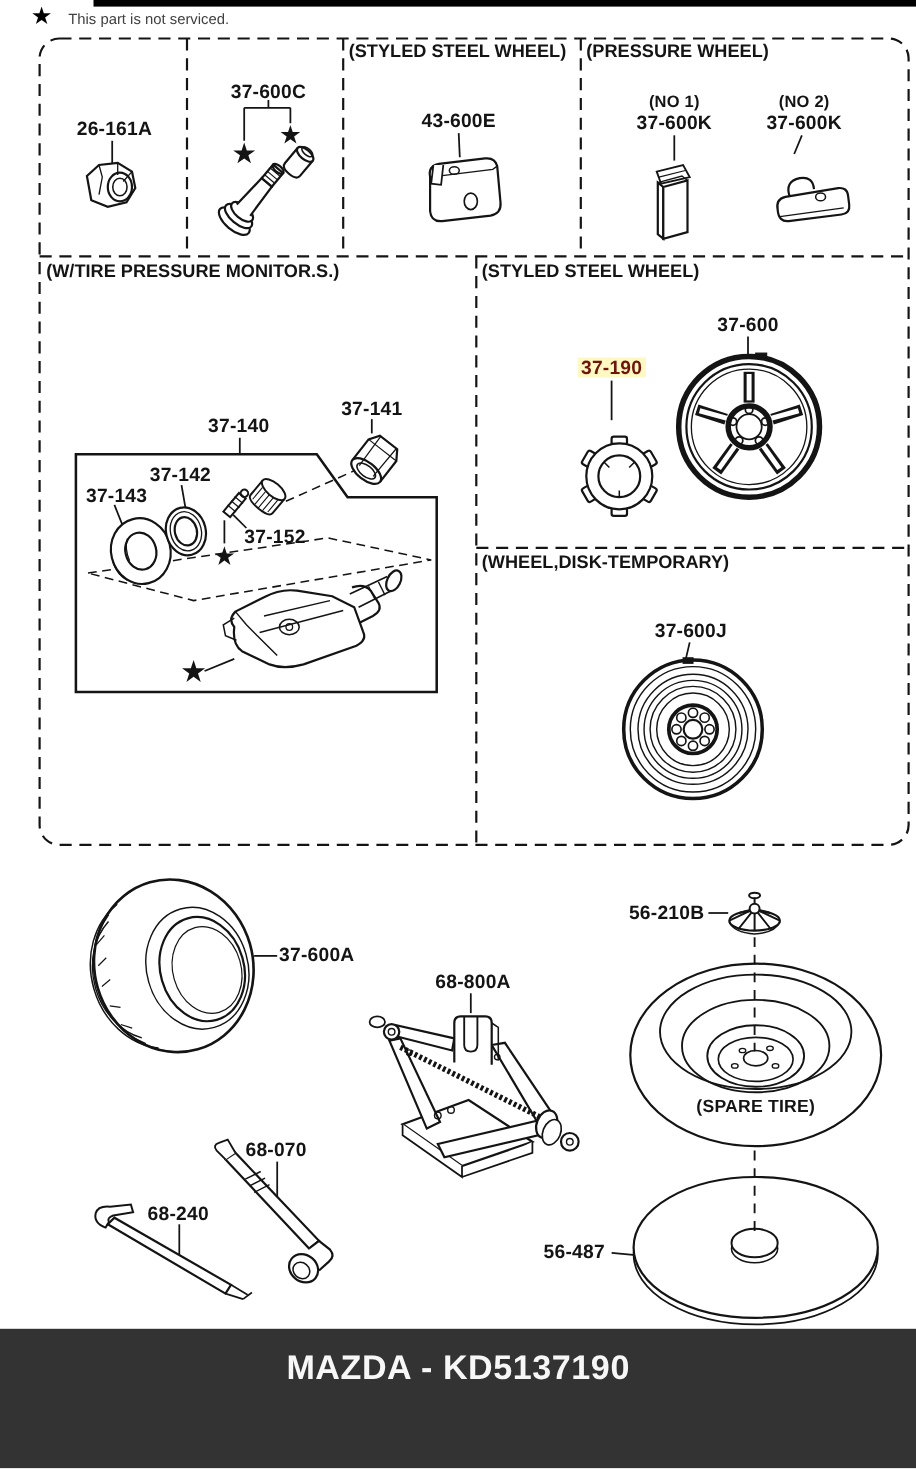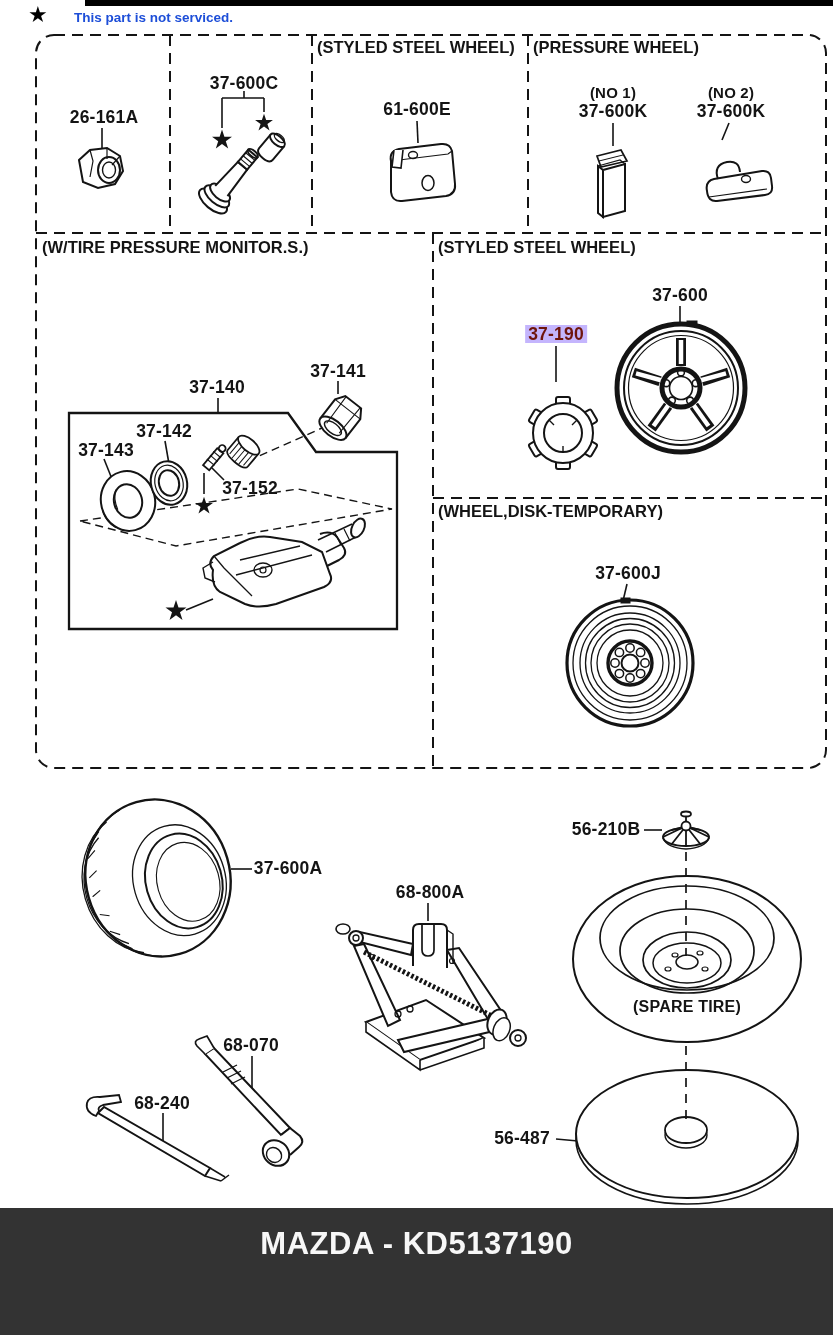--- a/index.html
+++ b/index.html
@@ -6,22 +6,22 @@
   .stage{position:relative;width:833px;height:1335px;background:#ffffff;
          font-family:"Liberation Sans",sans-serif;overflow:hidden;}
   .topstrip{position:absolute;left:85px;top:0;width:748px;height:6px;background:#000;}
   svg{position:absolute;left:0;top:0;}
   .lbl{position:absolute;transform:translateX(-50%);font-size:17.5px;font-weight:bold;
        color:#141414;white-space:nowrap;letter-spacing:0.2px;line-height:1.05;}
   .lbl.small{font-size:15px;}
   .lbl.cap{font-size:16px;}
   .title{position:absolute;font-size:16.5px;font-weight:bold;color:#141414;white-space:nowrap;}
   .legend-star{position:absolute;left:28px;top:4px;font-size:22px;color:#000;line-height:1;}
-  .legend-text{position:absolute;left:74px;top:10px;font-size:13.5px;font-weight:bold;color:#1d4ed8;}
-  .hl{background:#c4b5fd;color:#6e150c;padding:0 3px;}
+  .legend-text{position:absolute;left:62px;top:10px;font-size:13.5px;font-weight:normal;color:#404040;}
+  .hl{background:#fef9c3;color:#6e150c;padding:0 3px;}
   .footer{position:absolute;left:0;top:1208px;width:833px;height:127px;background:#333333;
           display:flex;align-items:flex-start;justify-content:center;box-sizing:border-box;}
   .footer-inner{display:flex;gap:24px;margin-top:18px;}
   .footer span{color:#f7f7f7;font-size:31px;font-weight:bold;letter-spacing:0.5px;white-space:nowrap;}
 </style>
 </head>
 <body>
 
 <div class="stage">
   <div class="topstrip"></div>
@@ -334,21 +334,21 @@
   <span class="legend-text">This part is not serviced.</span>
 
   <div class="title" style="left:317px;top:38px;">(STYLED STEEL WHEEL)</div>
   <div class="title" style="left:533px;top:38px;">(PRESSURE WHEEL)</div>
   <div class="title" style="left:42px;top:238px;">(W/TIRE PRESSURE MONITOR.S.)</div>
   <div class="title" style="left:438px;top:238px;">(STYLED STEEL WHEEL)</div>
   <div class="title" style="left:438px;top:502px;">(WHEEL,DISK-TEMPORARY)</div>
 
   <div class="lbl" style="left:104px;top:108px;">26-161A</div>
   <div class="lbl" style="left:244px;top:74px;">37-600C</div>
-  <div class="lbl" style="left:417px;top:100px;">61-600E</div>
+  <div class="lbl" style="left:417px;top:100px;">43-600E</div>
   <div class="lbl small" style="left:613px;top:85px;">(NO 1)</div>
   <div class="lbl" style="left:613px;top:102px;">37-600K</div>
   <div class="lbl small" style="left:731px;top:85px;">(NO 2)</div>
   <div class="lbl" style="left:731px;top:102px;">37-600K</div>
   <div class="lbl" style="left:217px;top:378px;">37-140</div>
   <div class="lbl" style="left:338px;top:362px;">37-141</div>
   <div class="lbl" style="left:164px;top:422px;">37-142</div>
   <div class="lbl" style="left:106px;top:441px;text-align:right;">37-143</div>
   <div class="lbl" style="left:250px;top:479px;">37-152</div>
   <div class="lbl hl" style="left:556px;top:325px;">37-190</div>

